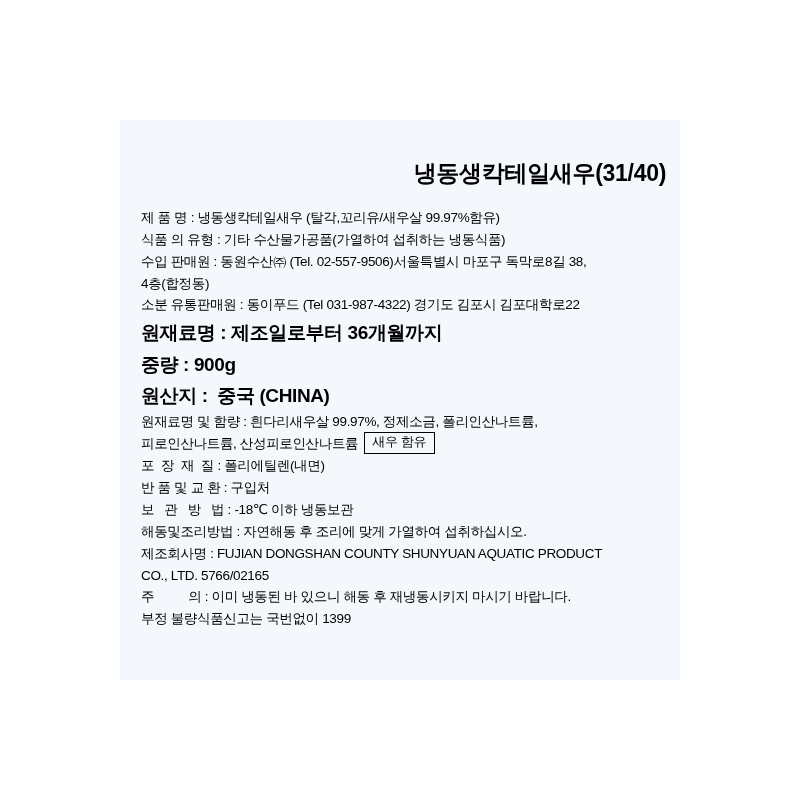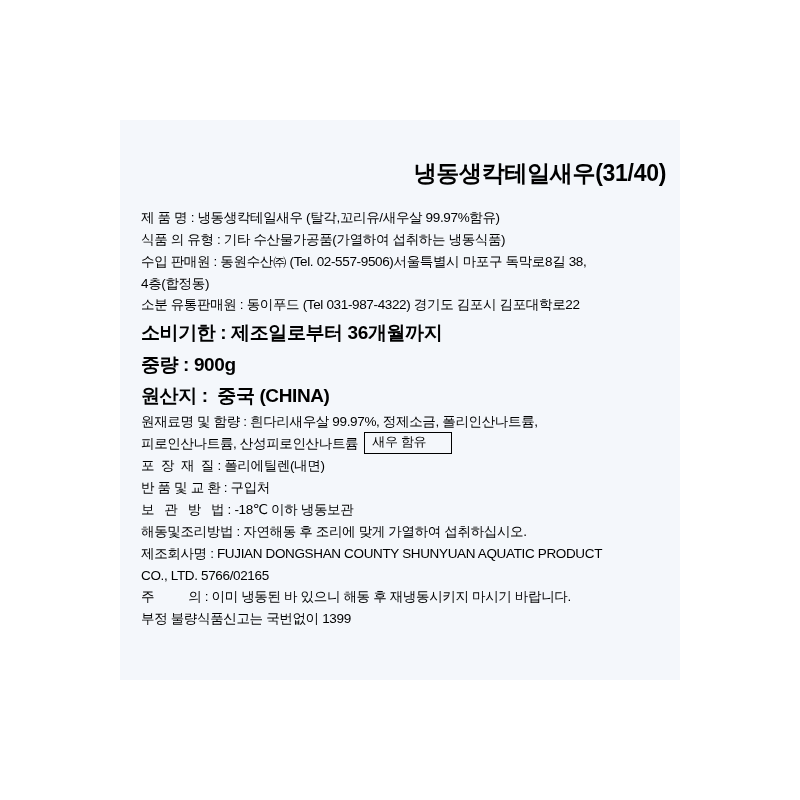--- a/index.html
+++ b/index.html
@@ -47,40 +47,40 @@
     line-height: 1.55;
     letter-spacing: -0.4px;
     margin-top: 2px;
   }
   .inline-flow {
     display: inline;
   }
   .boxed {
     display: inline-block;
     border: 1.2px solid #000;
-    padding: 1px 25px 2px 7px;
+    padding: 1px 8px 2px 7px;
     font-size: 13px;
     line-height: 1.25;
     margin-left: 6px;
     vertical-align: 2px;
     letter-spacing: -0.3px;
   }
 </style>
 </head>
 <body>
 
 <div class="label-card">
   <div class="title">냉동생칵테일새우(31/40)</div>
   <div class="lines">
       <div class="row"><span class="inline-flow">제 품 명 : 냉동생칵테일새우 (탈각,꼬리유/새우살 99.97%함유)</span></div>
       <div class="row"><span class="inline-flow">식품 의 유형 : 기타 수산물가공품(가열하여 섭취하는 냉동식품)</span></div>
       <div class="row"><span class="inline-flow">수입 판매원 : 동원수산㈜ (Tel. 02-557-9506)서울특별시 마포구 독막로8길 38,
 4층(합정동)</span></div>
       <div class="row"><span class="inline-flow">소분 유통판매원 : 동이푸드 (Tel 031-987-4322) 경기도 김포시 김포대학로22</span></div>
-      <div class="row big"><span class="inline-flow">소비기한 : 제조일로부터 36개월까지</span></div>
+      <div class="row big"><span class="inline-flow">원재료명 : 제조일로부터 36개월까지</span></div>
       <div class="row big"><span class="inline-flow">중량 : 900g</span></div>
       <div class="row big"><span class="inline-flow">원산지 :  중국 (CHINA)</span></div>
       <div class="row"><span class="inline-flow">원재료명 및 함량 : 흰다리새우살 99.97%, 정제소금, 폴리인산나트륨,</span></div>
       <div class="row"><span class="inline-flow">피로인산나트륨, 산성피로인산나트륨</span><span class="boxed">새우 함유</span></div>
       <div class="row"><span class="inline-flow">포  장  재  질 : 폴리에틸렌(내면)</span></div>
       <div class="row"><span class="inline-flow">반 품 및 교 환 : 구입처</span></div>
       <div class="row"><span class="inline-flow">보   관   방   법 : -18℃ 이하 냉동보관</span></div>
       <div class="row"><span class="inline-flow">해동및조리방법 : 자연해동 후 조리에 맞게 가열하여 섭취하십시오.</span></div>
       <div class="row"><span class="inline-flow">제조회사명 : FUJIAN DONGSHAN COUNTY SHUNYUAN AQUATIC PRODUCT
 CO., LTD. 5766/02165</span></div>

